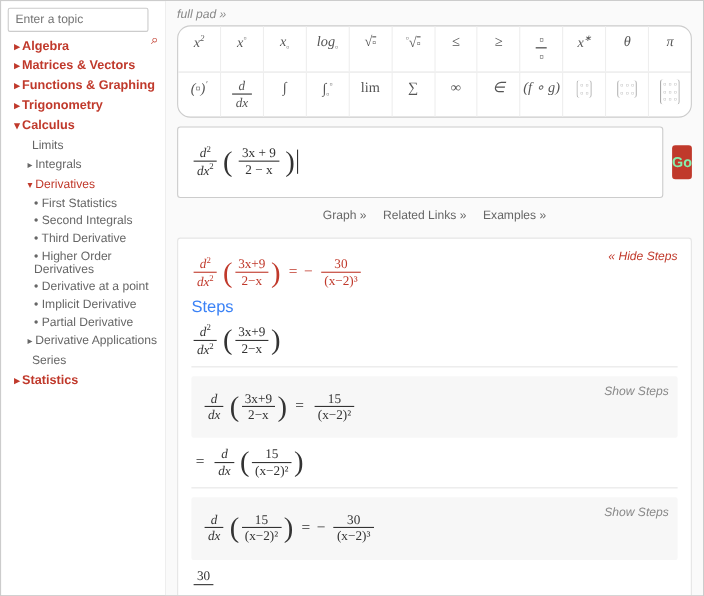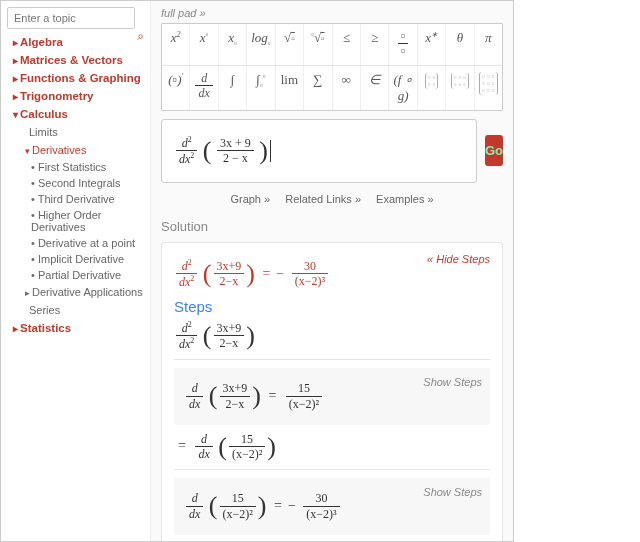--- a/index.html
+++ b/index.html
@@ -1,35 +1,35 @@
 <!DOCTYPE html>
 <html><head>
 <meta charset="utf-8">
 <style>
   * { box-sizing: border-box; margin: 0; padding: 0; }
   body { font-family: Arial, sans-serif; font-size: 12px; color: #333; background: #fff; }
-  .app { display: flex; width: 514px; height: 542px; border: 1px solid #ccc; }
+  .app { display: flex; width: 640px; height: 542px; border: 1px solid #ccc; }
   .sidebar { width: 150px; padding: 6px 4px 6px 6px; border-right: 1px solid #eee; }
   .search-wrap { position: relative; margin-bottom: 4px; }
   .search-input { width: 128px; padding: 4px 6px; border: 1px solid #ccc; border-radius: 2px; font-size: 11px; color: #999; }
   .search-icon { position: absolute; right: 2px; top: 22px; color: #c0392b; font-size: 12px; }
   .nav { list-style: none; }
   .nav-item { padding: 3px 0 3px 6px; cursor: pointer; font-size: 11.5px; }
   .nav-item.top { color: #c0392b; font-weight: bold; }
   .nav-item.top .caret { color: #c0392b; margin-right: 2px; font-size: 10px; }
   .nav-item.expanded .caret { display: inline-block; }
   .sub { list-style: none; padding-left: 12px; }
   .sub .nav-item { color: #666; font-weight: normal; font-size: 11px; }
   .sub .nav-item.red { color: #c0392b; }
   .sub2 { list-style: none; padding-left: 12px; }
   .sub2 .nav-item { color: #666; font-size: 11px; padding: 2px 0; }
   .sub2 .nav-item::before { content: "• "; color: #666; }
   .main { flex: 1; padding: 6px 10px; overflow: hidden; background: #fafafa; }
   .fullpad { font-style: italic; color: #888; font-size: 11px; margin-bottom: 4px; }
-  .keypad { border: 1px solid #ccc; border-radius: 1px; background: #fff; }
+  .keypad { border: 1px solid #ccc; border-radius: 12px; background: #fff; }
   .keyrow { display: flex; }
   .keyrow:first-child { border-bottom: 1px solid #e5e5e5; }
   .key { flex: 1; text-align: center; padding: 6px 0; font-size: 13px; color: #555; cursor: pointer; border-right: 1px solid #eee; font-family: "Times New Roman", serif; font-style: italic; }
   .key:last-child { border-right: none; }
   .key .sub-sym { font-size: 8px; vertical-align: sub; }
   .key .sup-sym { font-size: 8px; vertical-align: super; }
   .input-row { display: flex; align-items: center; margin-top: 8px; gap: 8px; }
   .expr-input { flex: 1; border: 1px solid #ccc; border-radius: 3px; background: #fff; padding: 10px 12px; min-height: 48px; display: flex; align-items: center; }
   .go-btn { background: #c0392b; color: #86efac; border: none; border-radius: 3px; padding: 8px 0; font-size: 13px; font-weight: bold; cursor: pointer; }
   .links-row { text-align: center; margin: 10px 0 14px; font-size: 11px; color: #666; }
@@ -65,20 +65,21 @@
       <span class="search-icon">⌕</span>
     </div>
     <ul class="nav">
       <li class="nav-item top"><span class="caret">▸</span><span>Algebra</span></li>
       <li class="nav-item top"><span class="caret">▸</span><span>Matrices &amp; Vectors</span></li>
       <li class="nav-item top"><span class="caret">▸</span><span>Functions &amp; Graphing</span></li>
       <li class="nav-item top"><span class="caret">▸</span><span>Trigonometry</span></li>
       <li class="nav-item top expanded"><span class="caret">▾</span><span>Calculus</span></li>
       <ul class="sub">
         <li class="nav-item" style="padding-left:10px;"><span>Limits</span></li>
+        <li class="nav-item"><span style="font-size:9px;">▸ </span><span>Integrals</span></li>
         <li class="nav-item red"><span style="font-size:9px;">▾ </span><span>Derivatives</span></li>
         <ul class="sub2">
           <li class="nav-item"><span>First Statistics</span></li>
           <li class="nav-item"><span>Second Integrals</span></li>
           <li class="nav-item"><span>Third Derivative</span></li>
           <li class="nav-item"><span>Higher Order Derivatives</span></li>
           <li class="nav-item"><span>Derivative at a point</span></li>
           <li class="nav-item"><span>Implicit Derivative</span></li>
           <li class="nav-item"><span>Partial Derivative</span></li>
         </ul>
@@ -134,21 +135,20 @@
       </div>
       <button class="go-btn">Go</button>
     </div>
 
     <div class="links-row">
       <a>Graph »</a>
       <a>Related Links »</a>
       <a>Examples »</a>
     </div>
 
-    <div class="section-title">Solution</div>
 
     <div class="solution-box">
       <span class="hide-steps">« Hide Steps</span>
       <div class="math red-math">
         <span class="frac"><span class="num"><i>d</i><span class="miniexp">2</span></span><span class="den"><i>dx</i><span class="miniexp">2</span></span></span>
         <span class="bigparen">(</span><span class="frac"><span class="num">3x+9</span><span class="den">2−x</span></span><span class="bigparen">)</span>
         <span class="eq">=</span><span class="neg">−</span>
         <span class="frac"><span class="num">30</span><span class="den">(x−2)³</span></span>
       </div>
 

